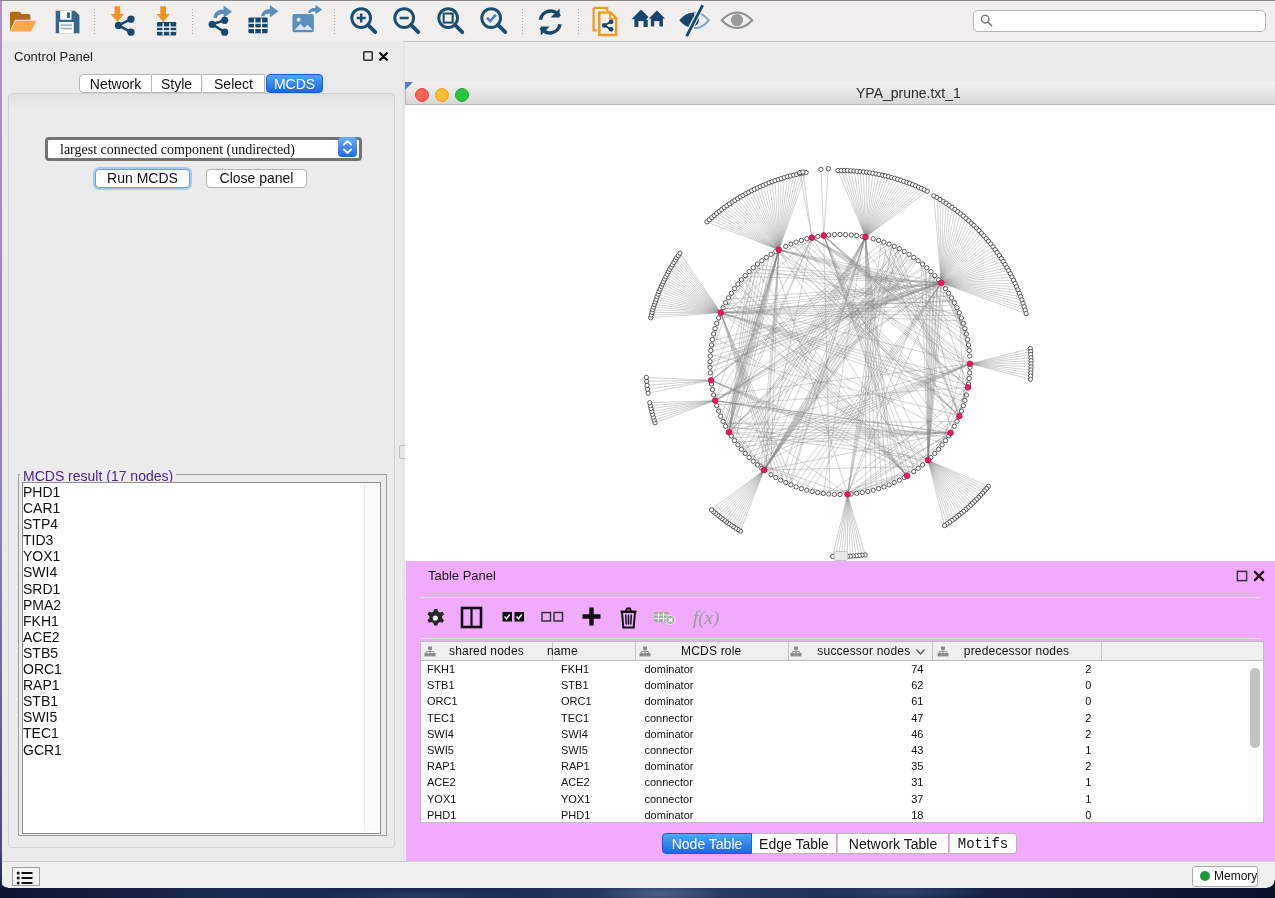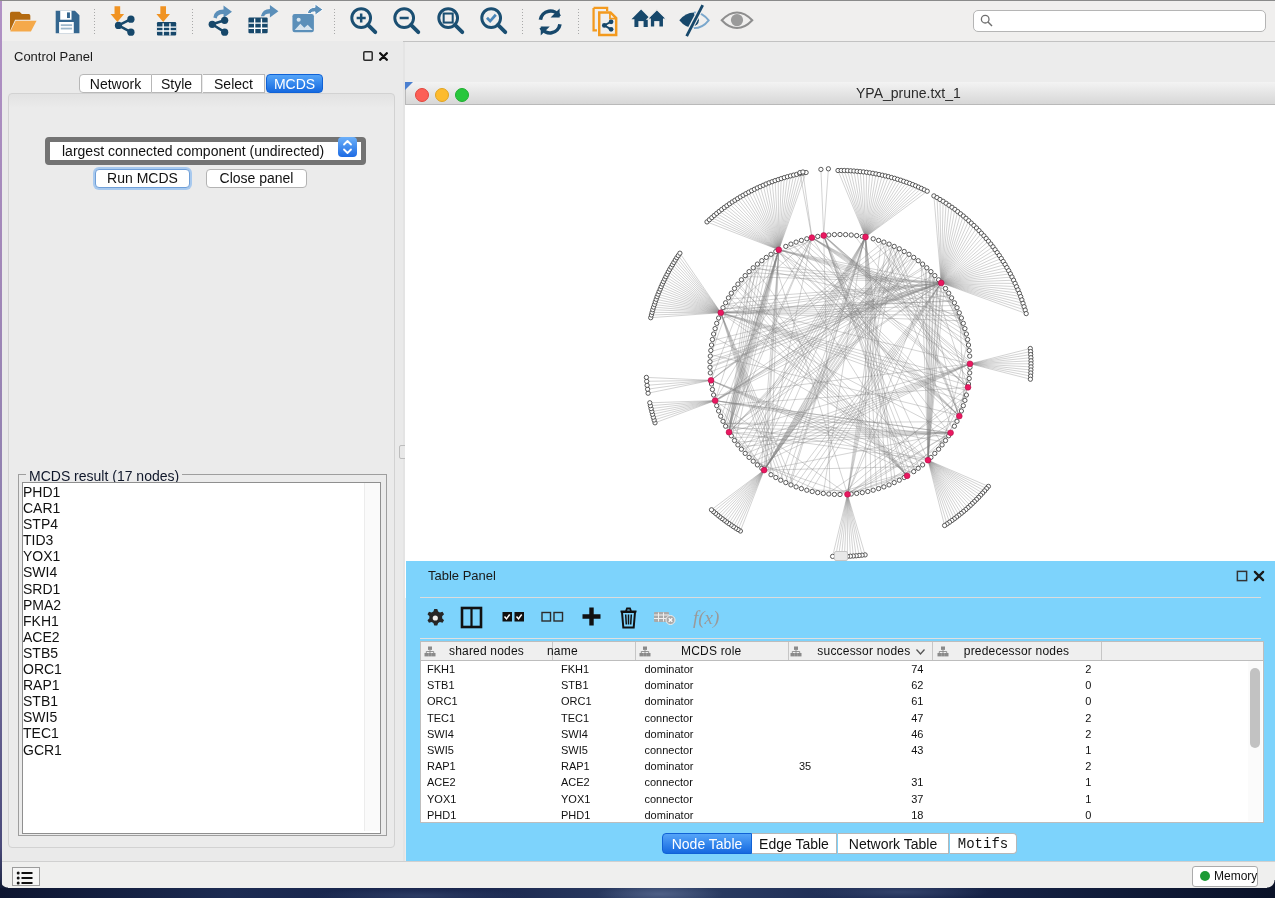--- a/index.html
+++ b/index.html
@@ -14,47 +14,47 @@
 
 #cpanel{left:0px;top:41px;width:403px;height:820px;background:#eaeaea;}
 #cpTitle{left:14px;top:8px;font-size:13px;color:#1a1a1a;}
 #tabs{left:79px;top:33px;height:19px;font-size:14px;}
 .tab{position:absolute;top:0;height:17px;border:1px solid #b7b7b7;background:#fff;
  color:#111;text-align:center;line-height:18px;}
 .tabsel{background:linear-gradient(#55a5f8,#1569e0);color:#fff;border-color:#1062d6;border-radius:4px;}
 #mcdspane{left:8px;top:52px;width:385px;height:753px;background:linear-gradient(#e2e2e2,#ebebeb 14px);
  border:1px solid #d2d2d2;border-radius:4px;}
 #optlabel{left:0px;top:73px;width:401px;text-align:center;font-size:14px;color:#111;}
-#combo{left:45px;top:96px;width:311px;height:18px;background:#fff;border:5px solid #737373;
- border-radius:4px;font-size:14px;color:#111;line-height:19px;}
+#combo{left:45px;top:96px;width:311px;height:18px;background:#fff;border:3px solid #737373;
+ border-radius:4px;font-size:14px;color:#111;line-height:19px;font-family:Liberation Serif, serif;}
 #comboBtn{left:338px;top:96px;width:19px;height:20px;border-radius:4px;
  background:linear-gradient(#6cb0f9,#1d6be4);}
 .btn{position:absolute;height:17px;background:#fff;border:1px solid #b3b3b3;border-radius:4px;
  font-size:14px;color:#111;text-align:center;line-height:17px;}
 #runbtn{left:95px;top:128px;width:93px;box-shadow:0 0 0 2px #a8c9ee;border-color:#6f9fd8;}
 #closebtn{left:206px;top:128px;width:99px;}
 
 #grp{left:18px;top:433px;width:367px;height:360px;border:1px solid #9e9e9e;}
-#grpLabel{left:26px;top:427px;background:#ebebeb;padding:0 3px;font-size:14px;color:#0f172a;}
+#grpLabel{left:20px;top:427px;background:#ebebeb;padding:0 3px;font-size:14px;color:#4c1d95;}
 #listbox{left:22px;top:441px;width:357px;height:350px;background:#fff;border:1px solid #8f8f8f;}
 #listitems{left:23px;top:443px;font-size:14px;color:#111;line-height:16.1px;white-space:pre;}
 #listsb{left:364px;top:442px;width:15px;height:348px;background:#fafafa;border-left:1px solid #ececec;}
 
 #netwin{left:405px;top:41px;width:870px;height:516px;background:#fff;margin-top:41px;}
 #nettitle{left:0;top:0;width:870px;height:22px;
  background:linear-gradient(#f3f3f3,#d7d7d7);border-bottom:1px solid #b9b9b9;border-left:1px solid #b9b9b9;}
 #nettext{left:450px;top:3px;font-size:14px;color:#2b2b2b;}
 .light{position:absolute;top:6px;width:12px;height:12px;border-radius:50%;}
 #netcanvas{left:1px;top:23px;width:869px;height:494px;background:#fff;}
 
 #vsplit{left:403px;top:42px;width:2px;height:819px;background:#e4e4e4;}
 #vgrip{left:399px;top:445px;width:8px;height:12px;background:#e8e8e8;border:1px solid #bdbdbd;border-radius:2px;}
 #hgrip{left:834px;top:551px;width:12px;height:8px;background:#e8e8e8;border:1px solid #c6c6c6;border-radius:2px;}
 
-#tpanel{left:406px;top:561px;width:869px;height:300px;background:#7dd3fc;}
+#tpanel{left:406px;top:561px;width:869px;height:300px;background:#f0abfc;}
 #tpTitle{left:22px;top:7px;font-size:13px;color:#1a1a1a;}
 #ttools{left:14px;top:36px;width:841px;height:40px;border-top:1px solid #dcdcdc;border-bottom:1px solid #e0e0e0;}
 #thead{left:14px;top:80px;width:842px;height:18px;background:#efefef;border:1px solid #bdbdbd;font-size:12px;color:#111;letter-spacing:0.2px;}
 .hcell{position:absolute;top:0;height:18px;border-right:1px solid #c6c6c6;line-height:19px;}
 #tbody{left:14px;top:100px;width:842px;height:161px;background:#fff;border:1px solid #bdbdbd;border-top:none;
  font-size:11px;color:#111;}
 .trow{position:absolute;height:16.2px;line-height:16.2px;width:100%;}
 .tc{position:absolute;}
 #tsb{left:827px;top:0px;width:14px;height:160px;background:#fbfbfb;}
 #tsbthumb{left:2px;top:7px;width:10px;height:80px;background:#c2c2c2;border-radius:5px;}
@@ -747,21 +747,21 @@
         <span class="tc" style="left:6px;">SWI5</span>
         <span class="tc" style="left:140px;">SWI5</span>
         <span class="tc" style="left:223.5px;">connector</span>
         <span class="tc" style="left:367px;width:135.5px;text-align:right;">43</span>
         <span class="tc" style="left:510.7px;width:159.8px;text-align:right;">1</span>
       </div>
       <div class="trow" style="top:97.2px;">
         <span class="tc" style="left:6px;">RAP1</span>
         <span class="tc" style="left:140px;">RAP1</span>
         <span class="tc" style="left:223.5px;">dominator</span>
-        <span class="tc" style="left:378px;width:135.5px;">35</span>
+        <span class="tc" style="left:367px;width:135.5px;text-align:right;">35</span>
         <span class="tc" style="left:510.7px;width:159.8px;text-align:right;">2</span>
       </div>
       <div class="trow" style="top:113.4px;">
         <span class="tc" style="left:6px;">ACE2</span>
         <span class="tc" style="left:140px;">ACE2</span>
         <span class="tc" style="left:223.5px;">connector</span>
         <span class="tc" style="left:367px;width:135.5px;text-align:right;">31</span>
         <span class="tc" style="left:510.7px;width:159.8px;text-align:right;">1</span>
       </div>
       <div class="trow" style="top:129.6px;">

